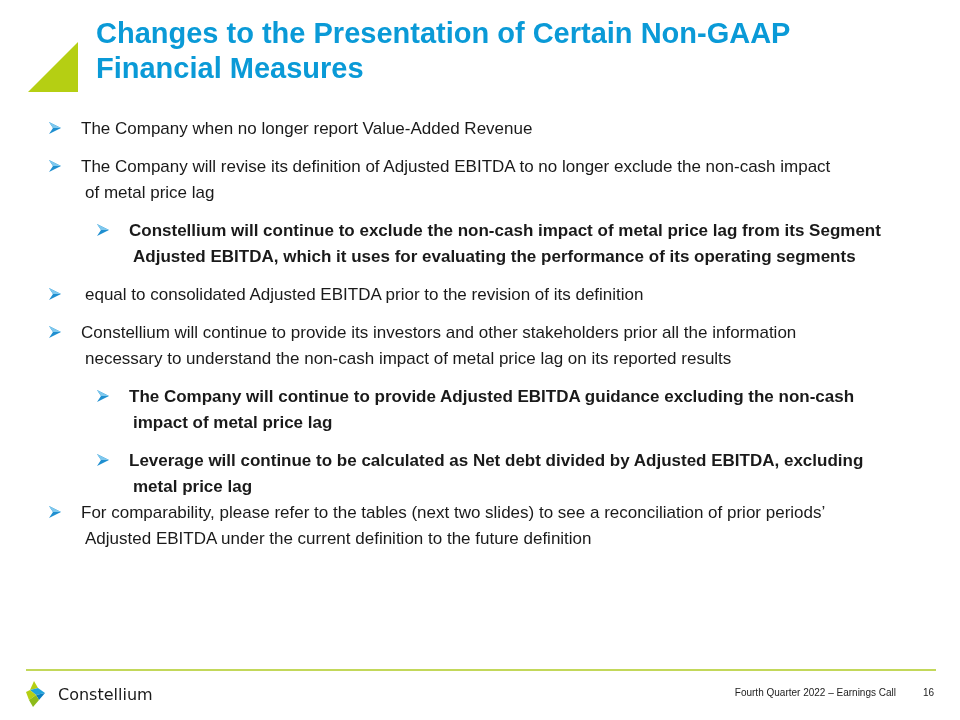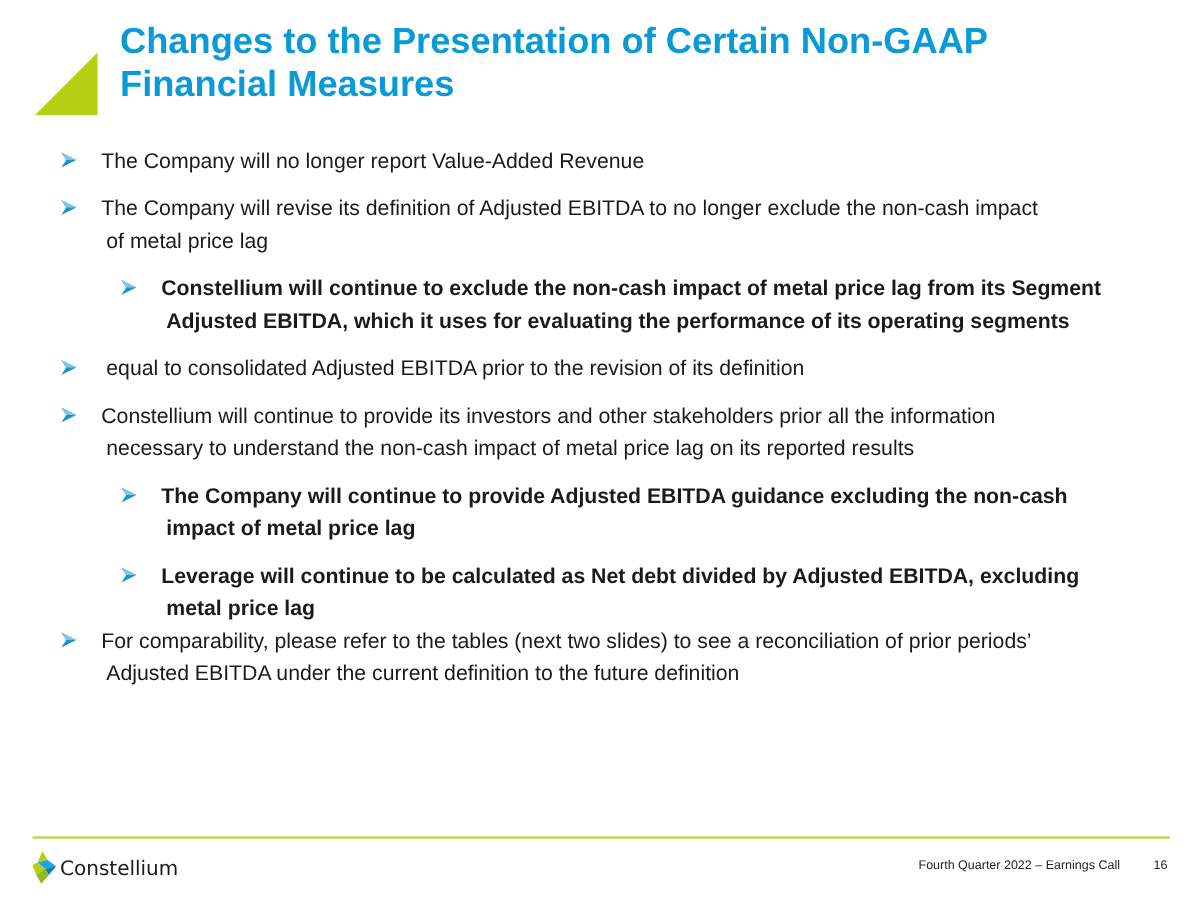--- a/index.html
+++ b/index.html
@@ -30,21 +30,21 @@
     .bullet .cont { padding-left: 4px; }
     .bullet.l2 { margin-left: 48px; font-weight: bold; }
     .arrow {
       position: absolute; left: 0; top: 5px; width: 14px; height: 14px;
     }
     .footer-line {
       position: absolute; left: 26px; top: 669px; width: 910px; height: 2px;
       background: #c3d85a;
     }
     .logo { position: absolute; left: 26px; top: 681px; display: flex; align-items: center; }
-    .logo-name { font-family: "DejaVu Sans", sans-serif; font-size: 16px; color: #1a1a1a; margin-left: 2px; }
+    .logo-name { font-family: "DejaVu Sans", sans-serif; font-size: 16px; color: #1a1a1a; margin-left: 12px; }
     .footer-text {
       position: absolute; right: 64px; top: 687px; font-size: 10px; color: #222;
     }
     .page-num {
       position: absolute; right: 26px; top: 687px; font-size: 10px; color: #222;
     }
   </style>
 </head>
 <body>
 
@@ -55,21 +55,21 @@
 </h1>
 
 <div class="content">
 
 
   <div class="bullet" style="margin-bottom:12px;">
     <svg class="arrow" viewBox="0 0 14 14">
         <polygon points="1,1 13,7 1,13 5,7" fill="#1f8fd0"></polygon>
         <polygon points="1,1 13,7 5,7" fill="#7ec8ee"></polygon>
       </svg>
-    <span class="txt">The Company will no longer report Value-Added Revenue</span>
+    <span class="txt">The Company when no longer report Value-Added Revenue</span>
   </div>
 
   <div class="bullet" style="margin-bottom:12px;">
     <svg class="arrow" viewBox="0 0 14 14">
         <polygon points="1,1 13,7 1,13 5,7" fill="#1f8fd0"></polygon>
         <polygon points="1,1 13,7 5,7" fill="#7ec8ee"></polygon>
       </svg>
     <span class="txt">The Company will revise its definition of Adjusted EBITDA to no longer exclude the non-cash impact</span>
     <span class="txt cont">of metal price lag</span>
   </div>

